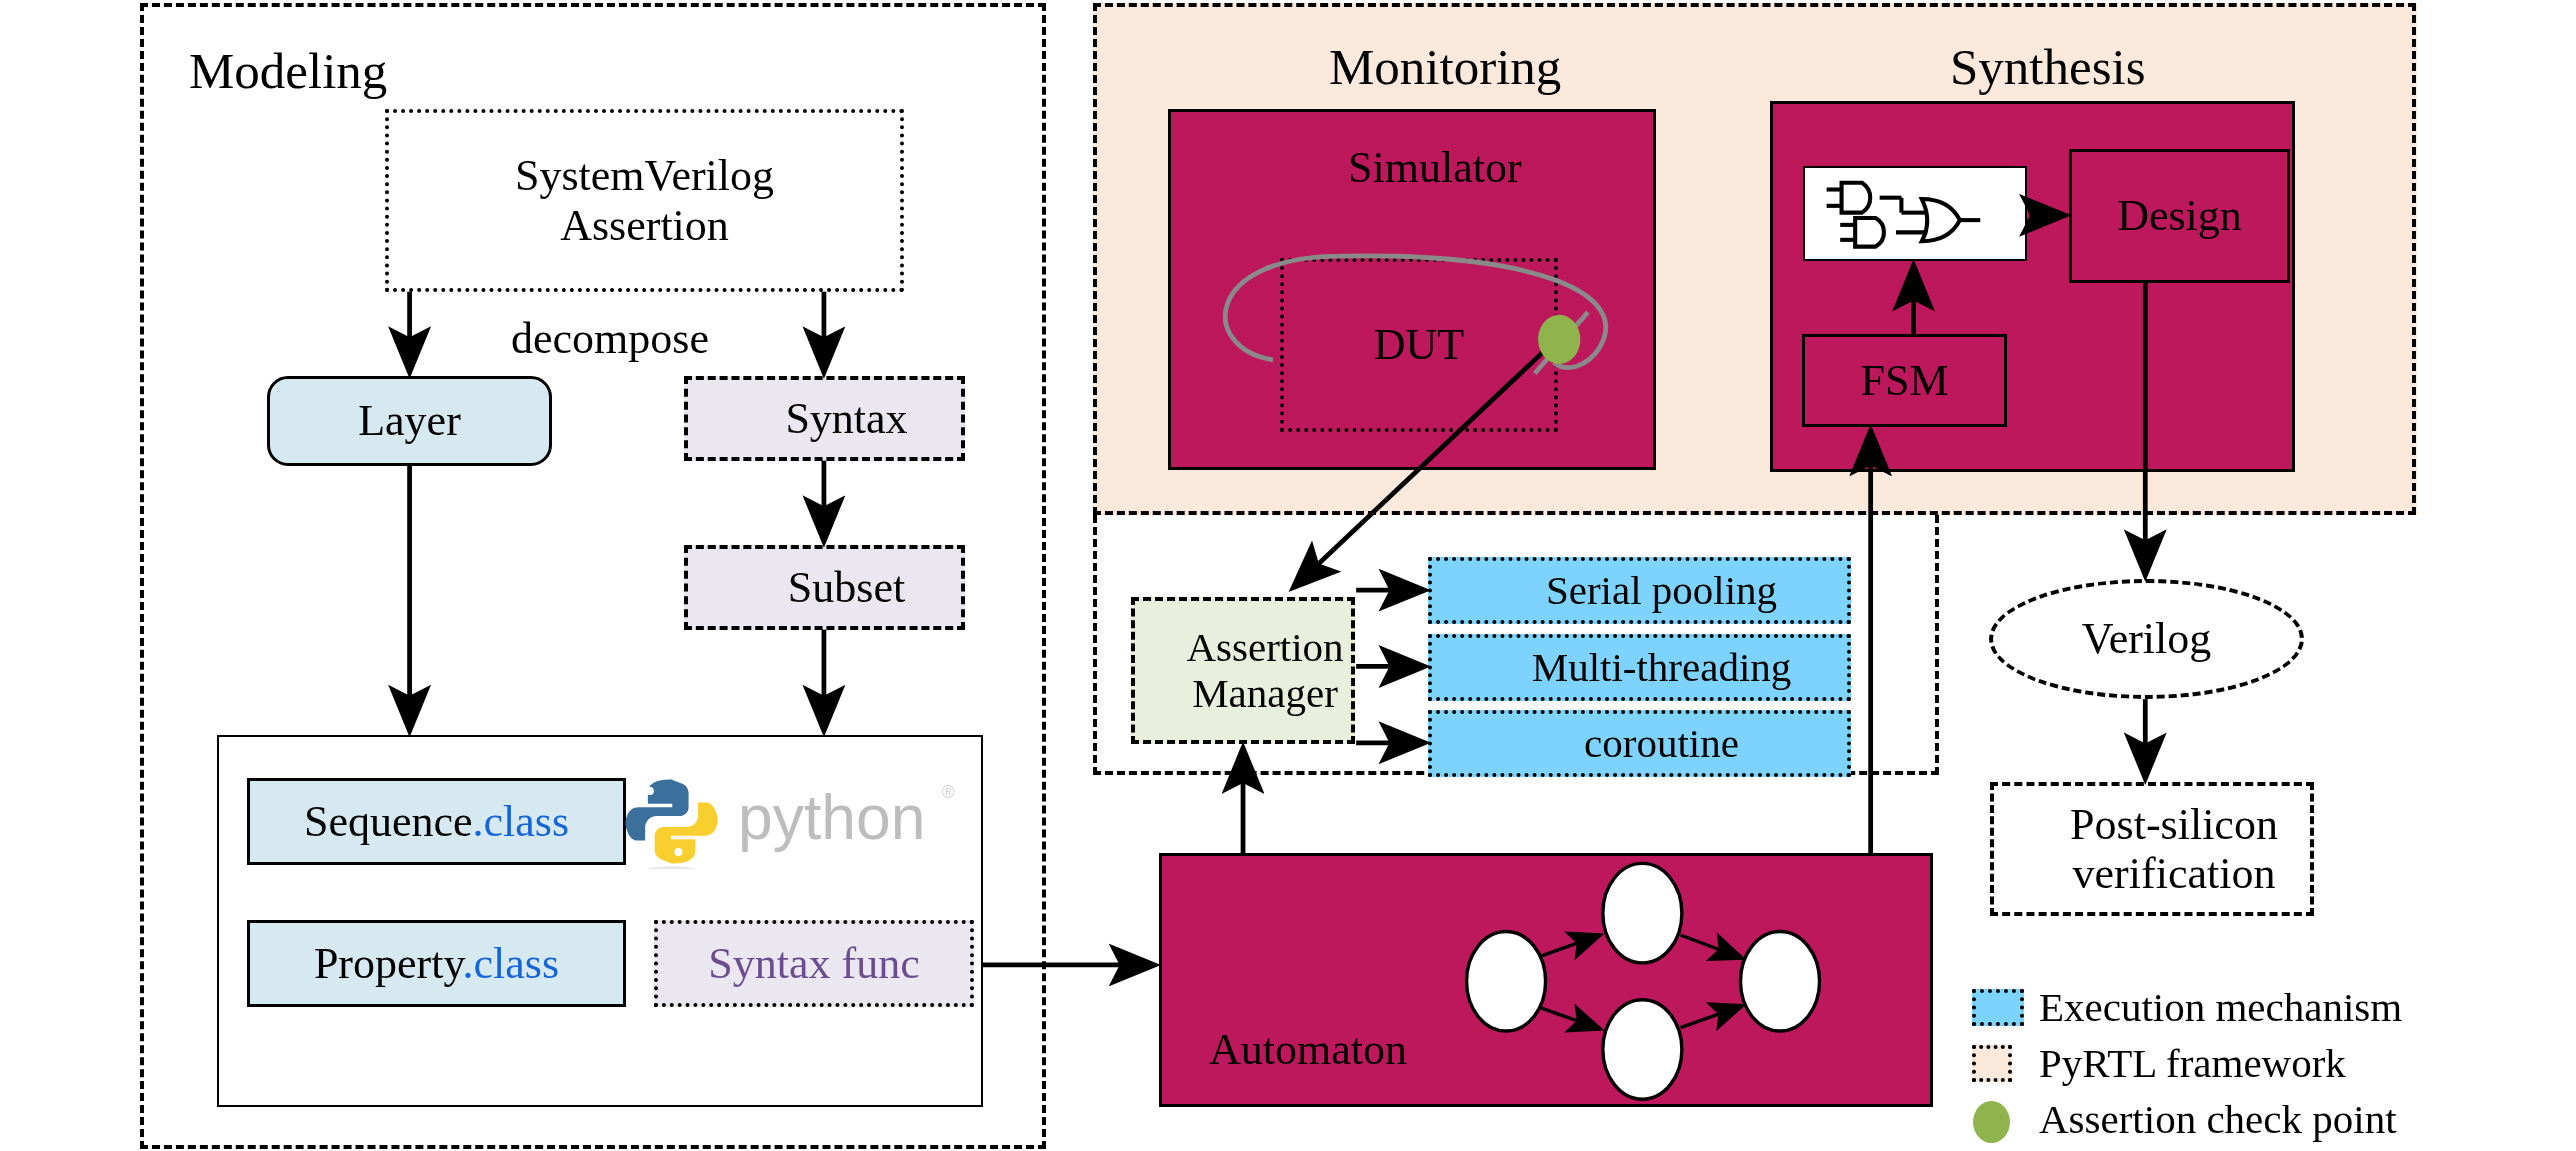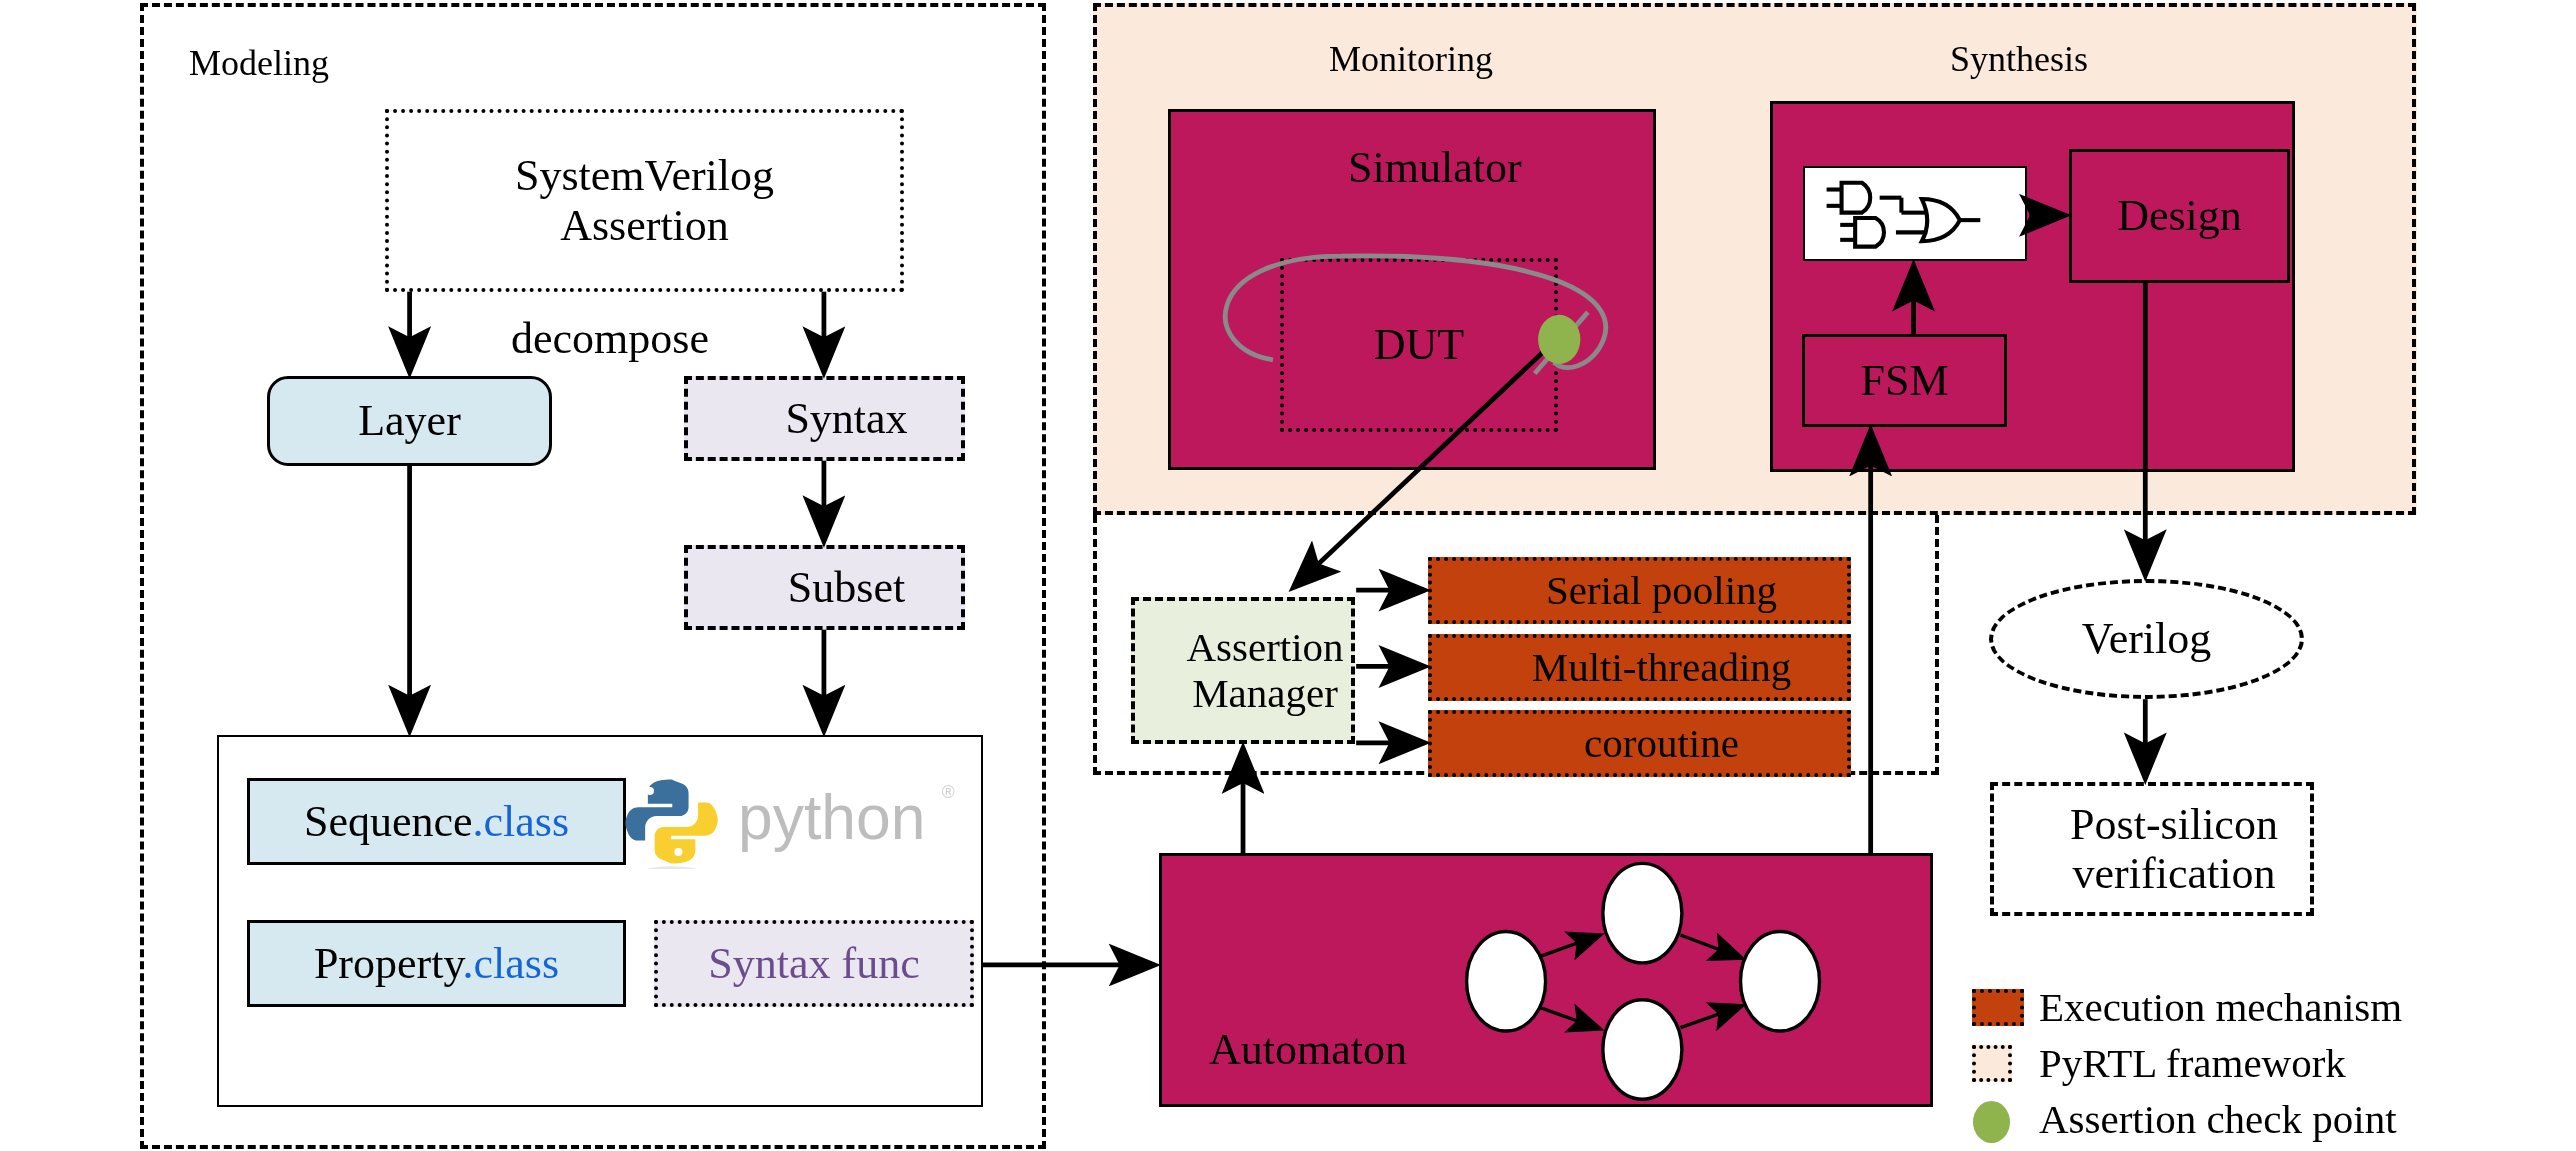--- a/index.html
+++ b/index.html
@@ -8,26 +8,26 @@
   .stage{position:absolute;left:0;top:0;width:2576px;height:1151px;}
   svg.layer{position:absolute;left:0;top:0;width:2576px;height:1151px;pointer-events:none;}
   .node{position:absolute;box-sizing:border-box;display:flex;align-items:center;
         justify-content:center;text-align:center;line-height:1.12;}
   .solid{border:3.4px solid #000;background:#be185d;}
   .thin{border:2.7px solid #000;background:#fff;}
   .dashed{border:4.8px dashed #000;padding-left:44px;}
   .dotted{border:4.8px dotted #000;}
   .blue{background:#d6e9f0;}
   .lav{background:#ebe7f0;}
-  .grayfill{background:#c2410c;padding-left:44px;}
+  .grayfill{background:#7dd3fc;padding-left:44px;}
   .greenfill{background:#e9efdd;}
   .peach{background:#fbe9dc;}
   .t60{font-size:41px;}
   .t64{font-size:44px;}
-  .t66{font-size:36px;}
+  .t66{font-size:51px;}
   .plain{position:absolute;white-space:pre;}
   .blu-txt{color:#1565d8;}
   .pur-txt{color:#6b4c8e;}
   .legend-sw{position:absolute;box-sizing:border-box;}
   .pylogo{position:absolute;}
 </style>
 </head>
 <body>
 
 <div class="stage">

